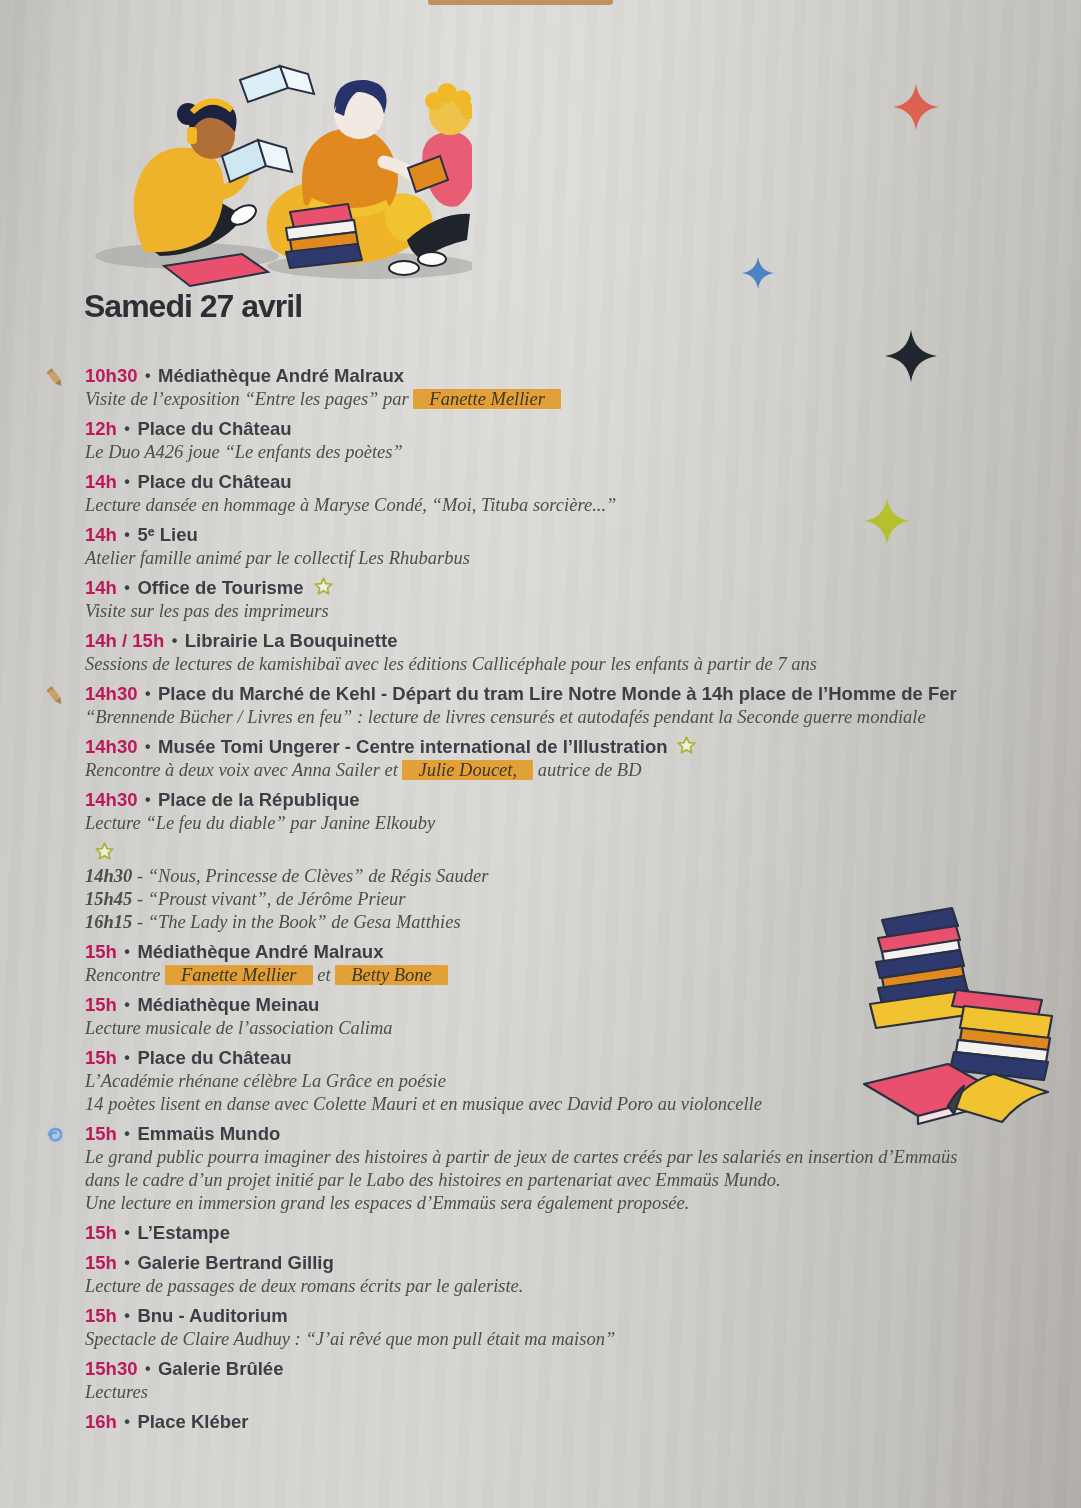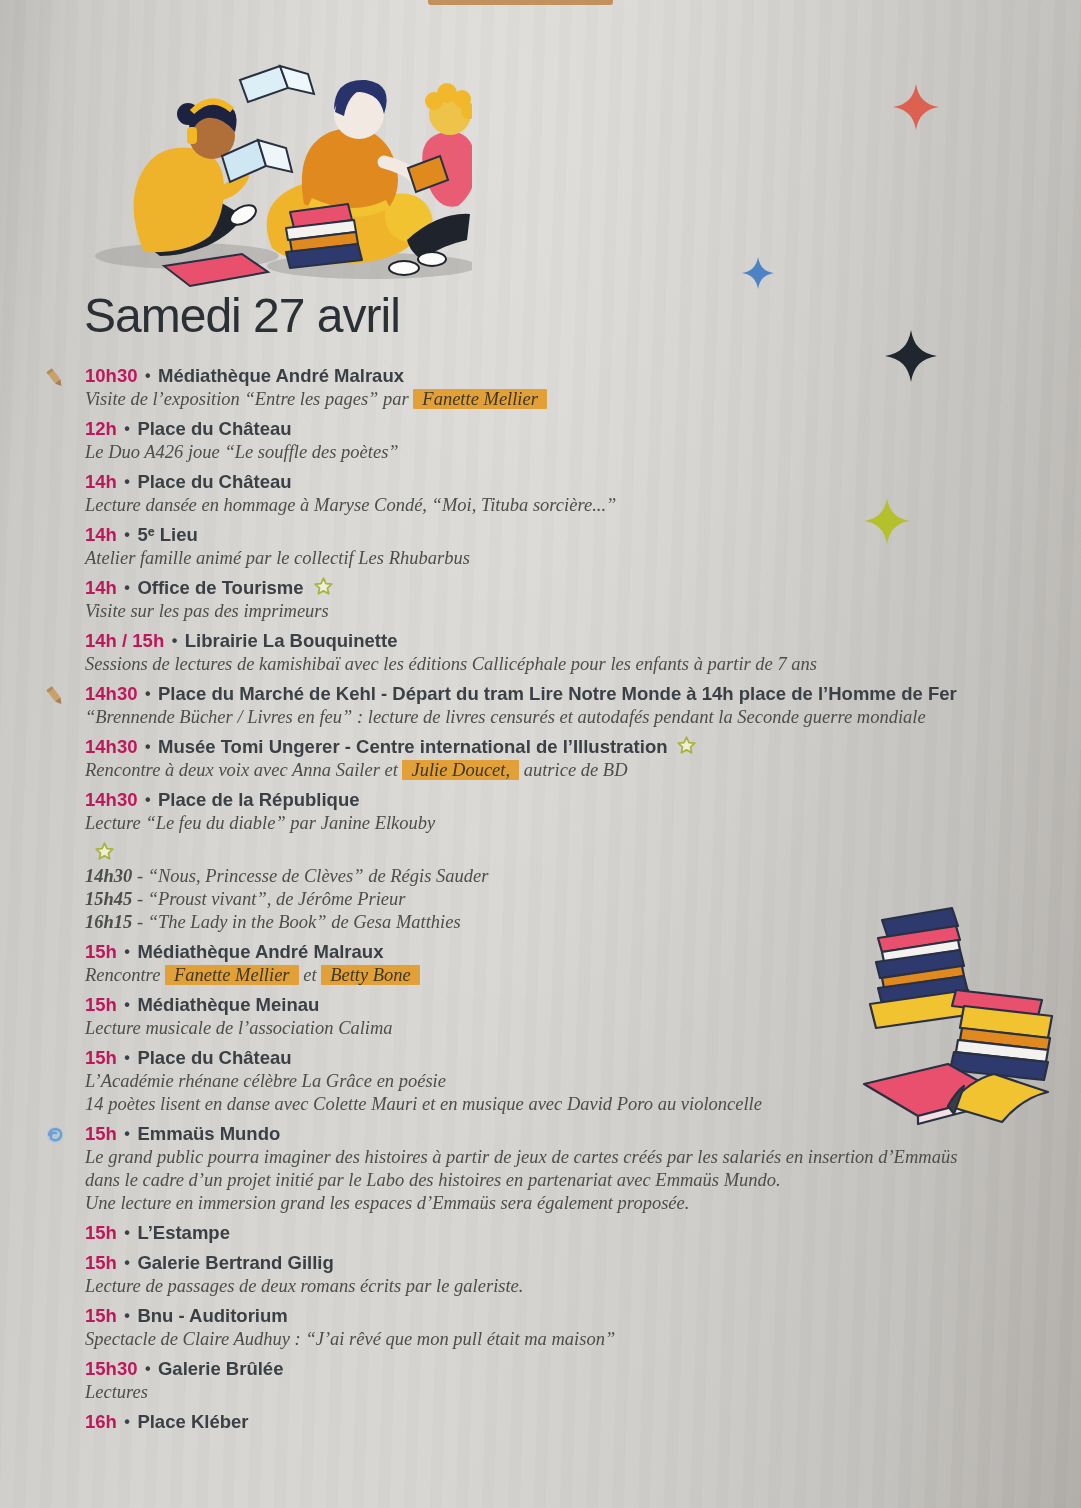--- a/index.html
+++ b/index.html
@@ -7,36 +7,36 @@
     width:1081px;height:1508px;overflow:hidden;position:relative;
     font-family:"Liberation Sans",sans-serif;
     background:
       radial-gradient(ellipse at 45% 6%, rgba(255,255,255,.20), rgba(255,255,255,0) 55%),
       linear-gradient(97deg,#bcbab6 0%,#cbc9c5 6%,#d6d4d0 26%,#d7d5d1 48%,#cfcdc9 66%,#c3c1bd 84%,#b0ada9 100%);
   }
   .streaks{position:absolute;inset:0;pointer-events:none;opacity:.35;
     background:repeating-linear-gradient(92deg,rgba(255,255,255,.07) 0 14px,rgba(80,80,78,.05) 14px 26px);}
   .top-sliver{position:absolute;left:428px;top:0;width:185px;height:5px;background:#bd8446;opacity:.85;border-radius:0 0 3px 3px;}
 
-  .page-title{position:absolute;left:84px;top:288px;font-size:48px;font-weight:400;
+  .page-title{position:absolute;left:84px;top:288px;font-size:32px;font-weight:700;
     letter-spacing:-1px;color:#2b3036;text-align:center;}
 
   .sparkle{position:absolute;}
 
   .people-illo{position:absolute;left:72px;top:44px;width:400px;height:245px;}
   .books-illo{position:absolute;left:852px;top:892px;width:218px;height:235px;}
 
   .events{position:absolute;left:85px;top:364px;width:960px;}
   .entry{position:relative;margin-bottom:6px;}
   .heading{font:700 18.5px/24px "Liberation Sans",sans-serif;color:#3a4046;white-space:nowrap;}
   .heading .time{color:#be185d;}
   .heading .bullet{font-size:16px;margin:0 3px;vertical-align:1px;color:#3a4046;}
   .desc{font:italic 400 18.5px/23px "Liberation Serif",serif;color:#4c4e4b;white-space:nowrap;}
   .desc .b{font-weight:700;}
-  .hl{background:#e2a138;padding:0 9px;color:#3f3722;border-radius:1px;}
+  .hl{background:#e2a138;padding:0 16px;color:#3f3722;border-radius:1px;}
   .star{display:inline-block;margin-left:9px;vertical-align:-3px;line-height:0;}
   .margin-icon{position:absolute;left:-42px;top:1px;width:24px;height:24px;line-height:0;}
 </style>
 </head>
 <body>
 
 <div class="streaks"></div>
 <div class="top-sliver"></div>
 
 <svg class="people-illo" viewBox="0 0 400 245" aria-hidden="true">
@@ -137,21 +137,21 @@
             <rect x="8" y="5" width="7" height="12" rx="2" fill="#c9a26b"></rect>
             <path d="M8 17 L15 17 L11.5 23 Z" fill="#a87f4e"></path>
             <rect x="8" y="3" width="7" height="3" rx="1" fill="#b28a55"></rect>
           </g>
         </svg></span>
       <div class="heading"><span class="time">10h30</span><span class="bullet"> • </span><span class="loc">Médiathèque André Malraux</span></div>
       <div class="desc"><span>Visite de l’exposition “Entre les pages” par </span><span class="hl">Fanette Mellier</span></div>
     </div>
     <div class="entry">
       <div class="heading"><span class="time">12h</span><span class="bullet"> • </span><span class="loc">Place du Château</span></div>
-      <div class="desc"><span>Le Duo A426 joue “Le souffle des poètes”</span></div>
+      <div class="desc"><span>Le Duo A426 joue “Le enfants des poètes”</span></div>
     </div>
     <div class="entry">
       <div class="heading"><span class="time">14h</span><span class="bullet"> • </span><span class="loc">Place du Château</span></div>
       <div class="desc"><span>Lecture dansée en hommage à Maryse Condé, “Moi, Tituba sorcière...”</span></div>
     </div>
     <div class="entry">
       <div class="heading"><span class="time">14h</span><span class="bullet"> • </span><span class="loc">5ᵉ Lieu</span></div>
       <div class="desc"><span>Atelier famille animé par le collectif Les Rhubarbus</span></div>
     </div>
     <div class="entry">

